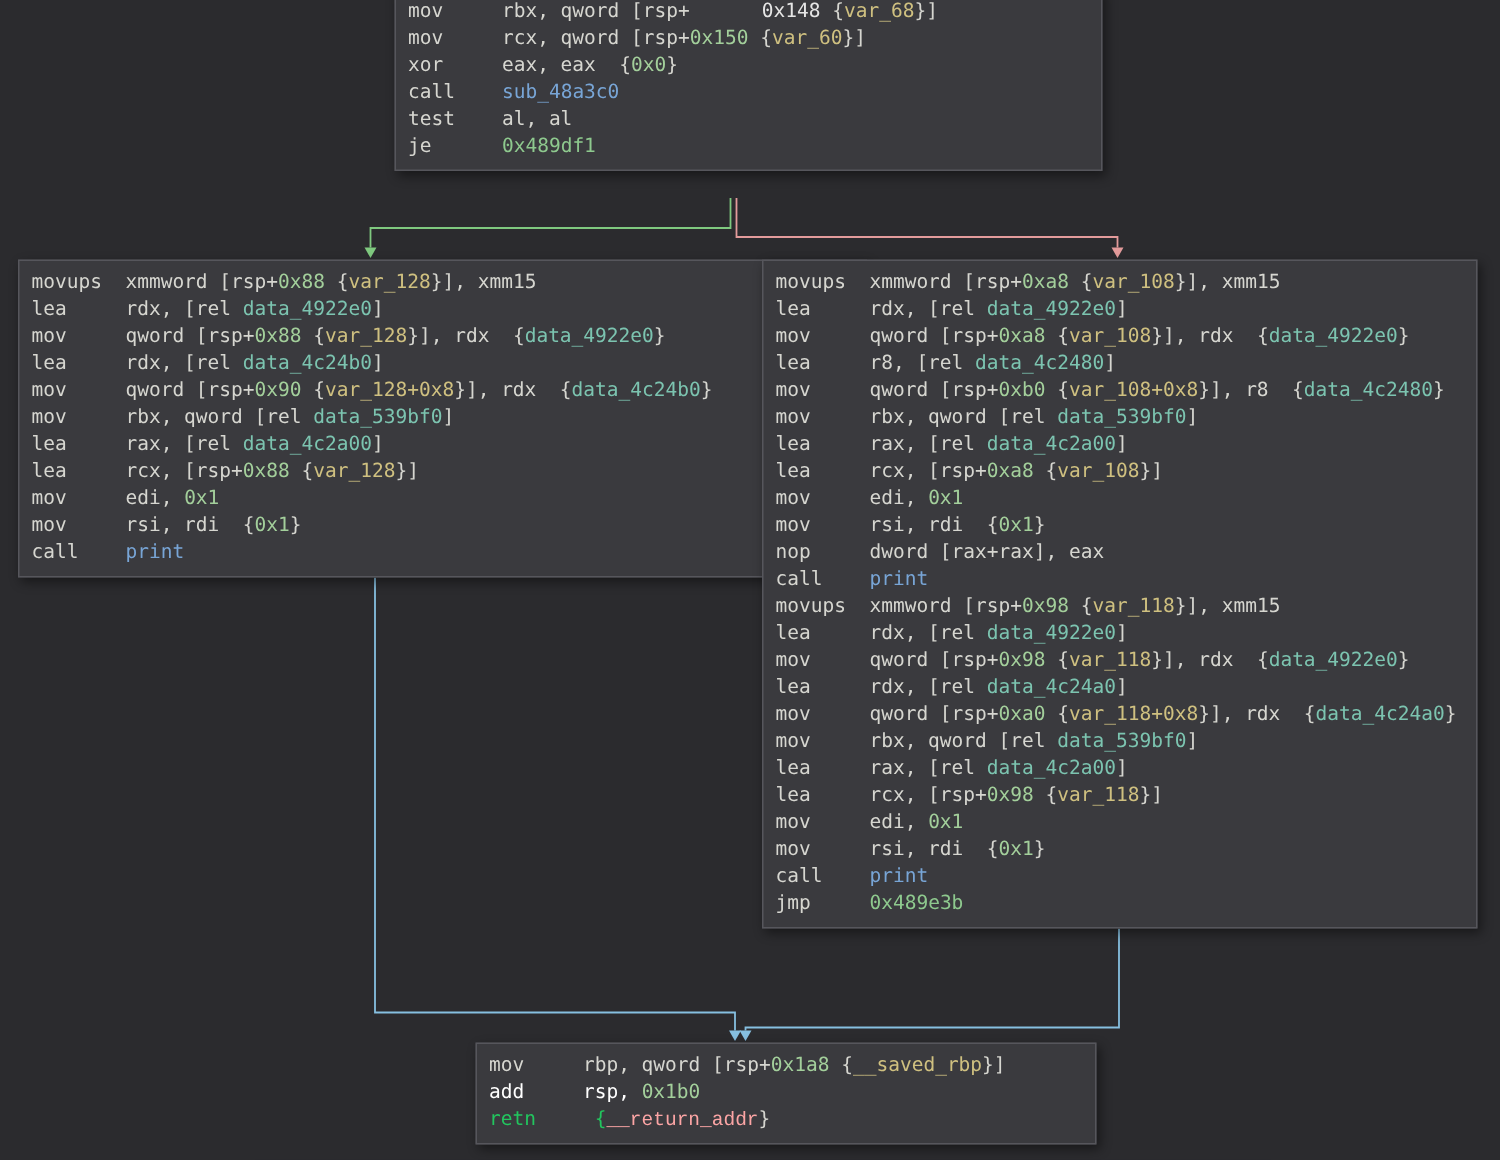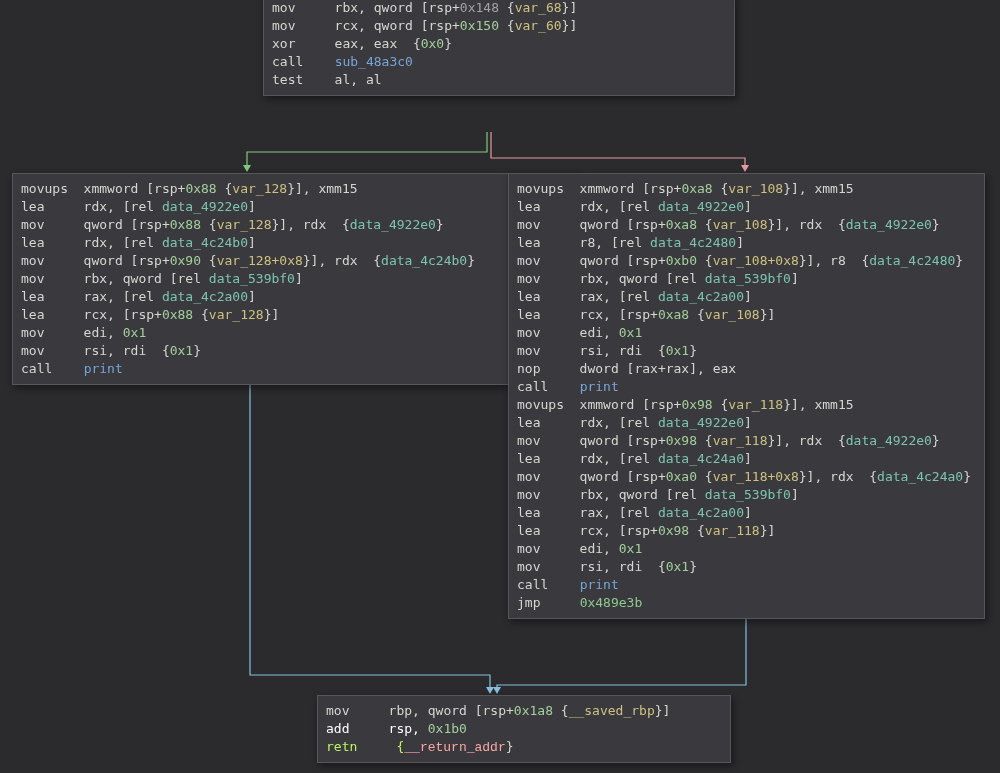--- a/index.html
+++ b/index.html
@@ -36,25 +36,26 @@
       <polyline points="487,132 487,152 247,152 247,165" fill="none" stroke="#7fc97f" stroke-width="1.2"></polyline>
       <polygon points="243,165 251,165 247,172" fill="#7fc97f"></polygon>
       <polyline points="491,132 491,158 745,158 745,165" fill="none" stroke="#e39b9b" stroke-width="1.2"></polyline>
       <polygon points="741,165 749,165 745,172" fill="#e39b9b"></polygon>
       <polyline points="250,385 250,675 490,675 490,687" fill="none" stroke="#86bfe0" stroke-width="1.2"></polyline>
       <polygon points="486,687 494,687 490,694" fill="#86bfe0"></polygon>
       <polyline points="746,619 746,685 497,685 497,687" fill="none" stroke="#86bfe0" stroke-width="1.2"></polyline>
       <polygon points="493,687 501,687 497,694" fill="#86bfe0"></polygon>
     </svg>
 <div class="block" style="left: 263px; top: -8px; width: 472px; background: rgb(58, 58, 62); border-color: rgb(86, 86, 92);">
-      <div class="asm-line"><span style="color: rgb(214, 214, 208);">mov     rbx, qword [rsp+</span><span style="color: #a3a3a3;">0x148</span><span style="color: rgb(214, 214, 208);"> {</span><span style="color: rgb(207, 192, 128);">var_68</span><span style="color: rgb(214, 214, 208);">}]</span></div>
+      <div class="asm-line"><span style="color: rgb(214, 214, 208);">mov     rbx, qword [rsp+</span><span style="color: #e5e5e5; margin-left: 48px;">0x148</span><span style="color: rgb(214, 214, 208);"> {</span><span style="color: rgb(207, 192, 128);">var_68</span><span style="color: rgb(214, 214, 208);">}]</span></div>
       <div class="asm-line"><span style="color: rgb(214, 214, 208);">mov     rcx, qword [rsp+</span><span style="color: rgb(163, 207, 155);">0x150</span><span style="color: rgb(214, 214, 208);"> {</span><span style="color: rgb(207, 192, 128);">var_60</span><span style="color: rgb(214, 214, 208);">}]</span></div>
       <div class="asm-line"><span style="color: rgb(214, 214, 208);">xor     eax, eax  {</span><span style="color: rgb(163, 207, 155);">0x0</span><span style="color: rgb(214, 214, 208);">}</span></div>
       <div class="asm-line"><span style="color: rgb(214, 214, 208);">call    </span><span style="color: rgb(120, 165, 214);">sub_48a3c0</span></div>
       <div class="asm-line"><span style="color: rgb(214, 214, 208);">test    al, al</span></div>
+      <div class="asm-line"><span style="color: rgb(214, 214, 208);">je      </span><span style="color: rgb(142, 201, 142);">0x489df1</span></div>
     </div>
     <div class="block" style="left: 12px; top: 173px; width: 566px; background: rgb(58, 58, 62); border-color: rgb(86, 86, 92);">
       <div class="asm-line"><span style="color: rgb(214, 214, 208);">movups  xmmword [rsp+</span><span style="color: rgb(163, 207, 155);">0x88</span><span style="color: rgb(214, 214, 208);"> {</span><span style="color: rgb(207, 192, 128);">var_128</span><span style="color: rgb(214, 214, 208);">}], xmm15</span></div>
       <div class="asm-line"><span style="color: rgb(214, 214, 208);">lea     rdx, [rel </span><span style="color: rgb(124, 196, 176);">data_4922e0</span><span style="color: rgb(214, 214, 208);">]</span></div>
       <div class="asm-line"><span style="color: rgb(214, 214, 208);">mov     qword [rsp+</span><span style="color: rgb(163, 207, 155);">0x88</span><span style="color: rgb(214, 214, 208);"> {</span><span style="color: rgb(207, 192, 128);">var_128</span><span style="color: rgb(214, 214, 208);">}], rdx  {</span><span style="color: rgb(124, 196, 176);">data_4922e0</span><span style="color: rgb(214, 214, 208);">}</span></div>
       <div class="asm-line"><span style="color: rgb(214, 214, 208);">lea     rdx, [rel </span><span style="color: rgb(124, 196, 176);">data_4c24b0</span><span style="color: rgb(214, 214, 208);">]</span></div>
       <div class="asm-line"><span style="color: rgb(214, 214, 208);">mov     qword [rsp+</span><span style="color: rgb(163, 207, 155);">0x90</span><span style="color: rgb(214, 214, 208);"> {</span><span style="color: rgb(207, 192, 128);">var_128+0x8</span><span style="color: rgb(214, 214, 208);">}], rdx  {</span><span style="color: rgb(124, 196, 176);">data_4c24b0</span><span style="color: rgb(214, 214, 208);">}</span></div>
       <div class="asm-line"><span style="color: rgb(214, 214, 208);">mov     rbx, qword [rel </span><span style="color: rgb(124, 196, 176);">data_539bf0</span><span style="color: rgb(214, 214, 208);">]</span></div>
       <div class="asm-line"><span style="color: rgb(214, 214, 208);">lea     rax, [rel </span><span style="color: rgb(124, 196, 176);">data_4c2a00</span><span style="color: rgb(214, 214, 208);">]</span></div>
       <div class="asm-line"><span style="color: rgb(214, 214, 208);">lea     rcx, [rsp+</span><span style="color: rgb(163, 207, 155);">0x88</span><span style="color: rgb(214, 214, 208);"> {</span><span style="color: rgb(207, 192, 128);">var_128</span><span style="color: rgb(214, 214, 208);">}]</span></div>
@@ -84,15 +85,15 @@
       <div class="asm-line"><span style="color: rgb(214, 214, 208);">lea     rax, [rel </span><span style="color: rgb(124, 196, 176);">data_4c2a00</span><span style="color: rgb(214, 214, 208);">]</span></div>
       <div class="asm-line"><span style="color: rgb(214, 214, 208);">lea     rcx, [rsp+</span><span style="color: rgb(163, 207, 155);">0x98</span><span style="color: rgb(214, 214, 208);"> {</span><span style="color: rgb(207, 192, 128);">var_118</span><span style="color: rgb(214, 214, 208);">}]</span></div>
       <div class="asm-line"><span style="color: rgb(214, 214, 208);">mov     edi, </span><span style="color: rgb(163, 207, 155);">0x1</span></div>
       <div class="asm-line"><span style="color: rgb(214, 214, 208);">mov     rsi, rdi  {</span><span style="color: rgb(163, 207, 155);">0x1</span><span style="color: rgb(214, 214, 208);">}</span></div>
       <div class="asm-line"><span style="color: rgb(214, 214, 208);">call    </span><span style="color: rgb(120, 165, 214);">print</span></div>
       <div class="asm-line"><span style="color: rgb(214, 214, 208);">jmp     </span><span style="color: rgb(142, 201, 142);">0x489e3b</span></div>
     </div>
     <div class="block" style="left: 317px; top: 695px; width: 414px; background: rgb(58, 58, 62); border-color: rgb(86, 86, 92);">
       <div class="asm-line"><span style="color: rgb(214, 214, 208);">mov     rbp, qword [rsp+</span><span style="color: rgb(163, 207, 155);">0x1a8</span><span style="color: rgb(214, 214, 208);"> {</span><span style="color: rgb(207, 192, 128);">__saved_rbp</span><span style="color: rgb(214, 214, 208);">}]</span></div>
       <div class="asm-line"><span style="color: #ffffff;">add     rsp, </span><span style="color: rgb(163, 207, 155);">0x1b0</span></div>
-      <div class="asm-line"><span style="color: #bef264;">retn     {</span><span style="color: #fca5a5; font-family: Liberation Mono, monospace;">__return_addr</span><span style="color: rgb(214, 214, 208);">}</span></div>
+      <div class="asm-line"><span style="color: #22c55e;">retn     {</span><span style="color: #fca5a5; font-family: Liberation Mono, monospace;">__return_addr</span><span style="color: rgb(214, 214, 208);">}</span></div>
     </div>
   </div>
 
 </body></html>

